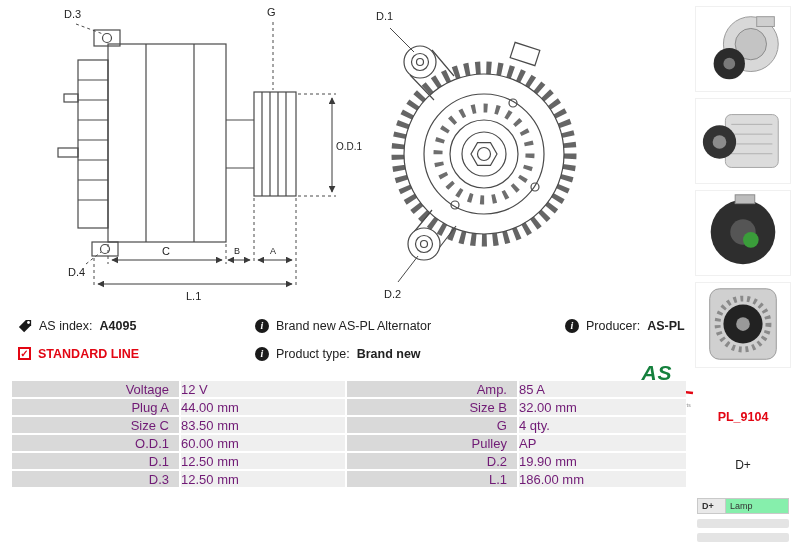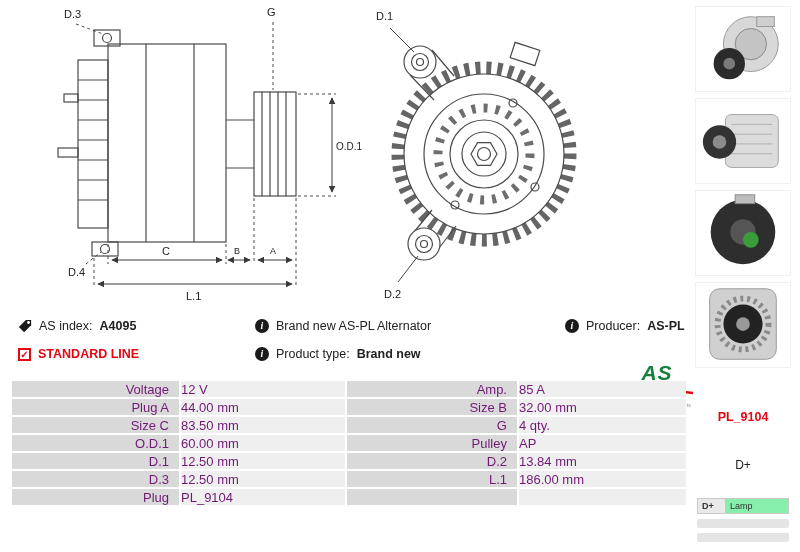--- a/index.html
+++ b/index.html
@@ -19,21 +19,21 @@
   .plug-code { margin-top:36px; color:#e30613; font-weight:bold; font-size:12.5px; text-align:center; }
   .terminal { margin-top:28px; font-size:12px; color:#222; text-align:center; }
   .legend { margin-top:20px; width:92px; }
   .legend-row { display:flex; border:1px solid #c9c9c9; }
   .legend-cell { font-size:9px; padding:2px 4px; }
   .legend-cell.term { width:28px; background:#e9e9e9; font-weight:bold; border-right:1px solid #c9c9c9; }
   .legend-cell.lamp { flex:1; background:#86efac; }
   .legend-bar { height:9px; background:#e4e4e4; border-radius:2px; margin-top:5px; }
 
   
-  .info-item { position:absolute; display:flex; align-items:center; gap:7px; font-size:12.5px; color:#222; white-space:nowrap; }
+  .info-item { position:absolute; display:flex; align-items:flex-start; gap:7px; font-size:12.5px; color:#222; white-space:nowrap; }
   .info-item b { font-weight:bold; }
   .tag-icon svg, .info-icon { display:block; }
   .info-icon { width:14px; height:14px; border-radius:50%; background:#1a1a1a; color:#fff; font-family:"Liberation Serif", serif; font-style:italic; font-weight:bold; font-size:10px; line-height:14px; text-align:center; }
   .check-icon { width:13px; height:13px; border:2px solid #e30613; color:#e30613; font-size:10px; font-weight:bold; line-height:9px; text-align:center; }
   .standard { color:#e30613; font-weight:bold; }
 
   
   .aslogo { position:absolute; left:618px; top:330px; width:78px; text-align:center; }
   .aslogo-text { color:#15803d; font-weight:bold; font-style:italic; font-size:21px; letter-spacing:1px; line-height:20px;margin-top:33px; }
   .aslogo-sub { font-size:5px; color:#888; margin-top:1px; letter-spacing:0.2px; }
@@ -248,31 +248,25 @@
         <tr>
           <td class="lbl">O.D.1</td>
           <td class="val">60.00 mm</td>
           <td class="lbl">Pulley</td>
           <td class="val">AP</td>
         </tr>
         <tr>
           <td class="lbl">D.1</td>
           <td class="val">12.50 mm</td>
           <td class="lbl">D.2</td>
-          <td class="val">13.84 mm</td>
+          <td class="val">19.90 mm</td>
         </tr>
         <tr>
           <td class="lbl">D.3</td>
           <td class="val">12.50 mm</td>
           <td class="lbl">L.1</td>
           <td class="val">186.00 mm</td>
         </tr>
-        <tr>
-          <td class="lbl">Plug</td>
-          <td class="val">PL_9104</td>
-          <td class="lbl"></td>
-          <td class="val"></td>
-        </tr>
       </tbody>
     </table>
   </div>
 
 </div>
 
 </body></html>

